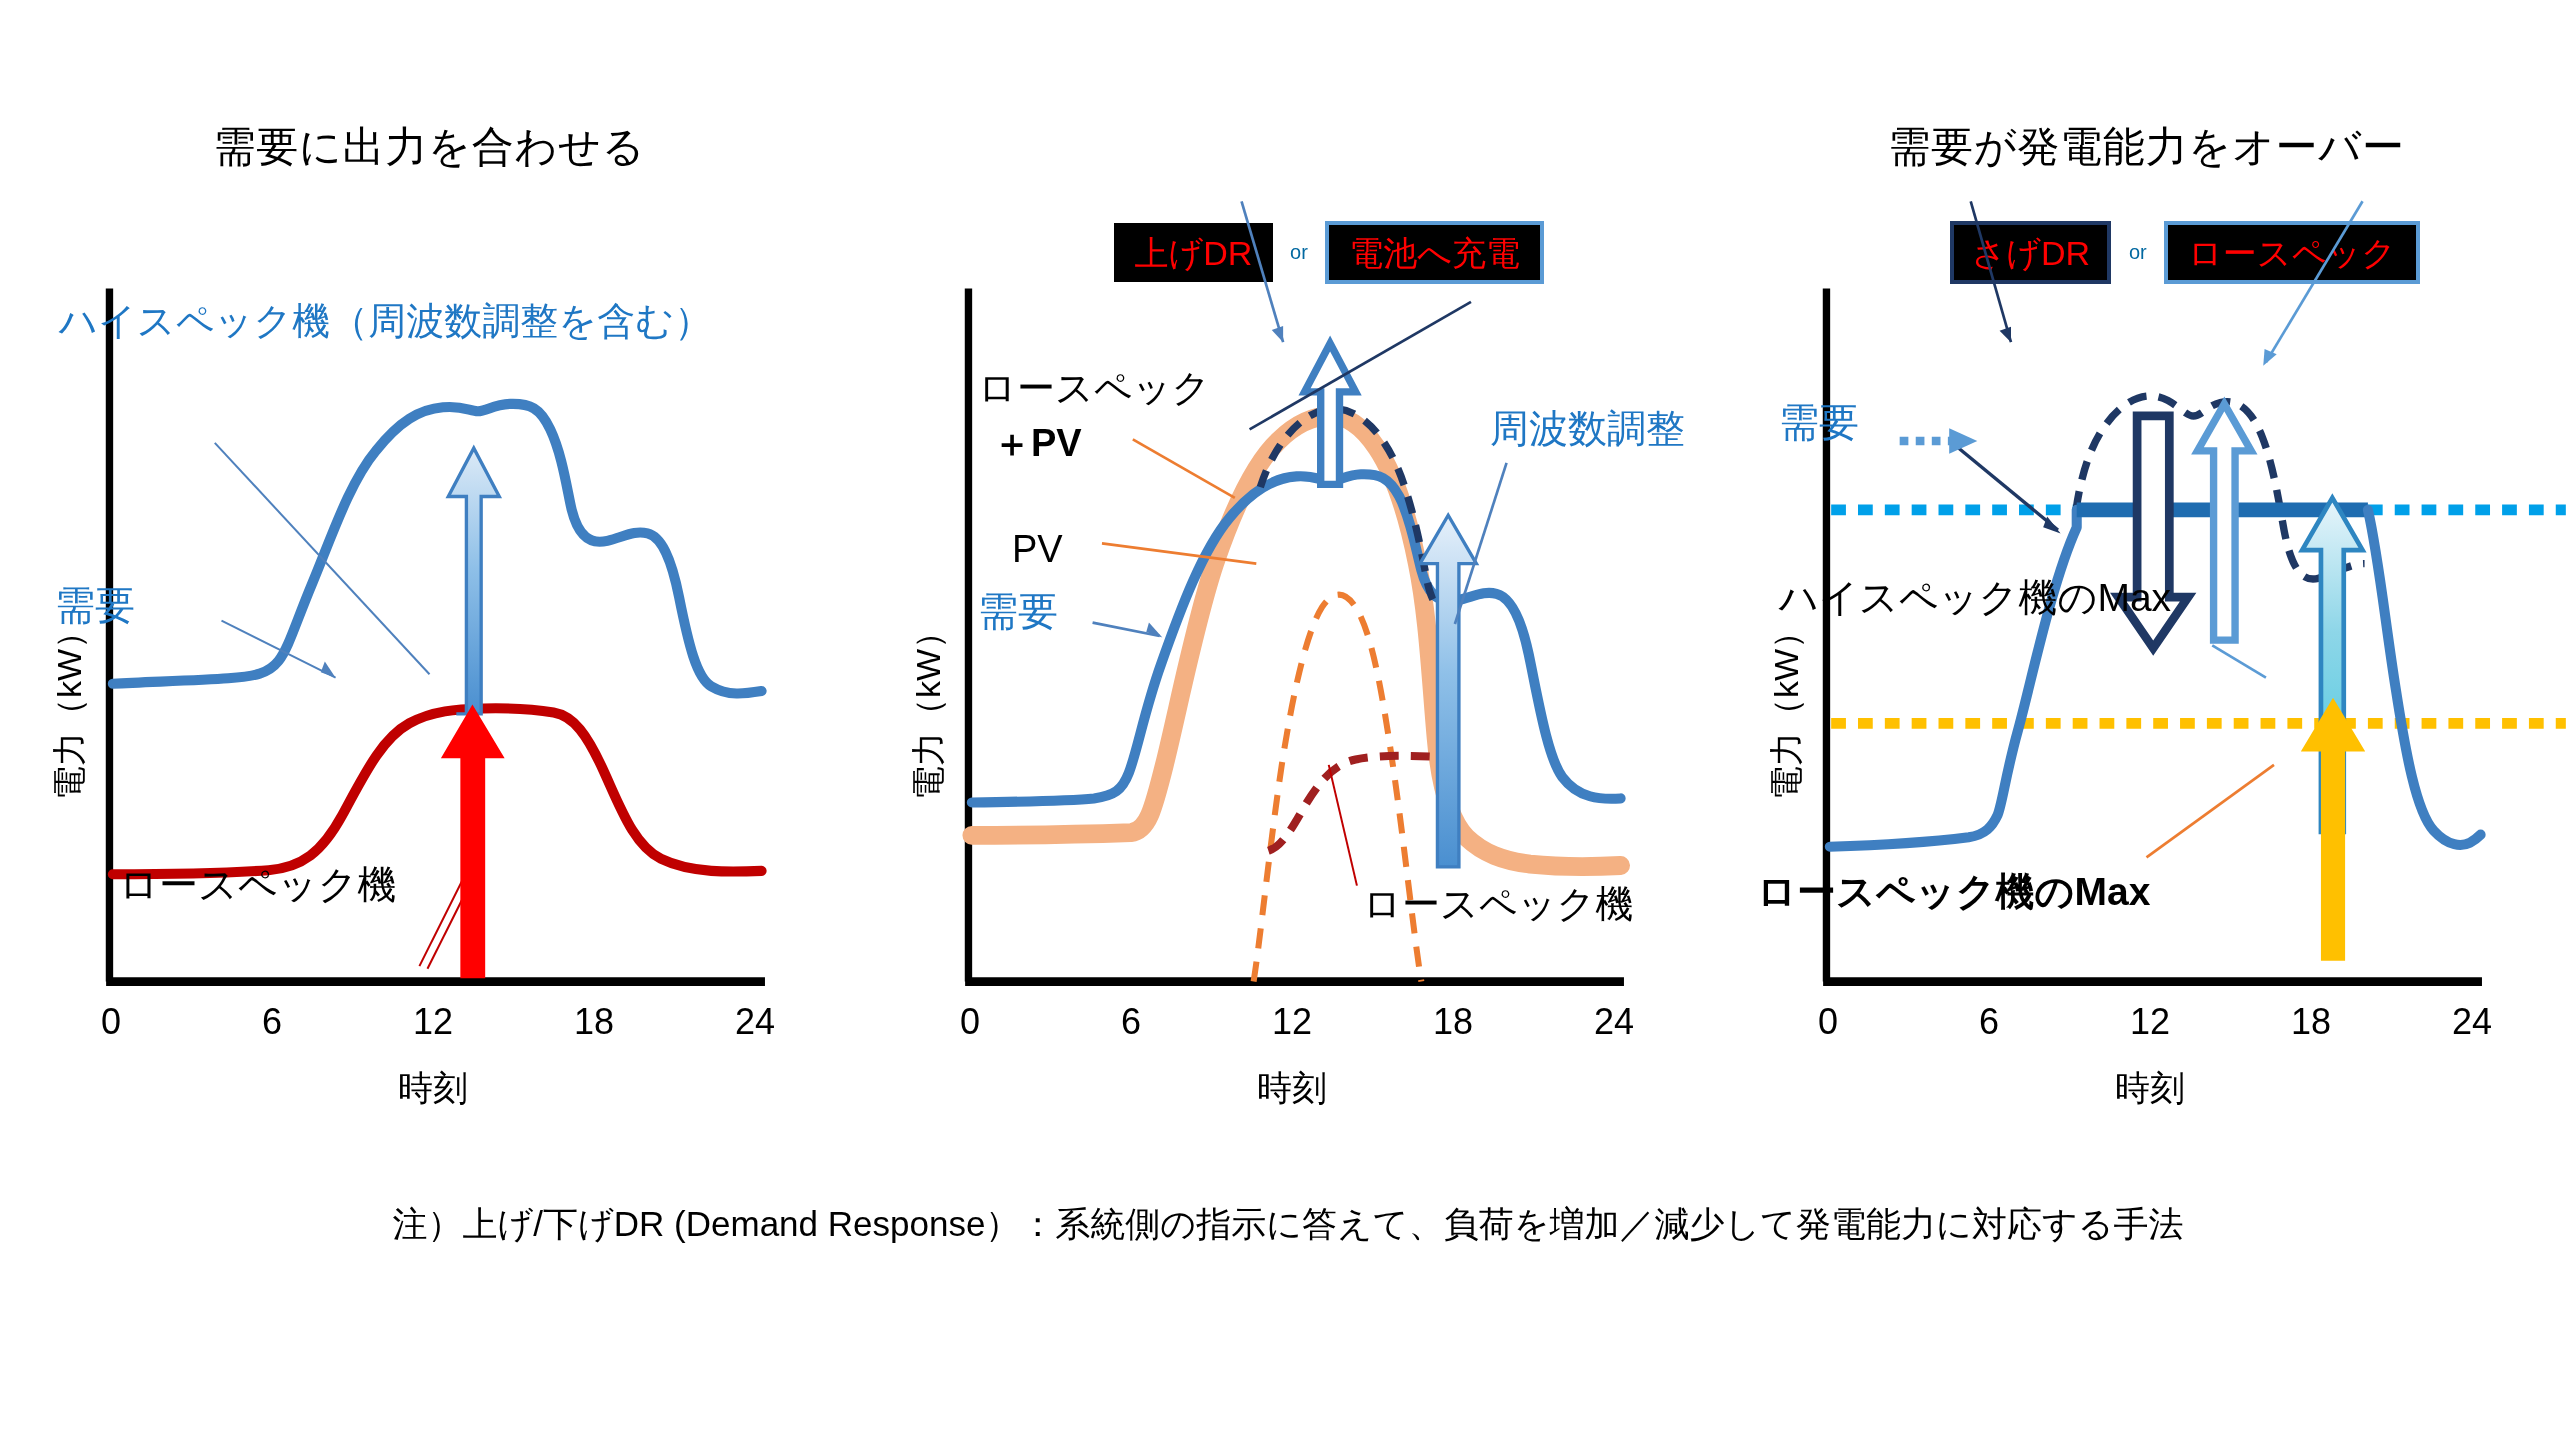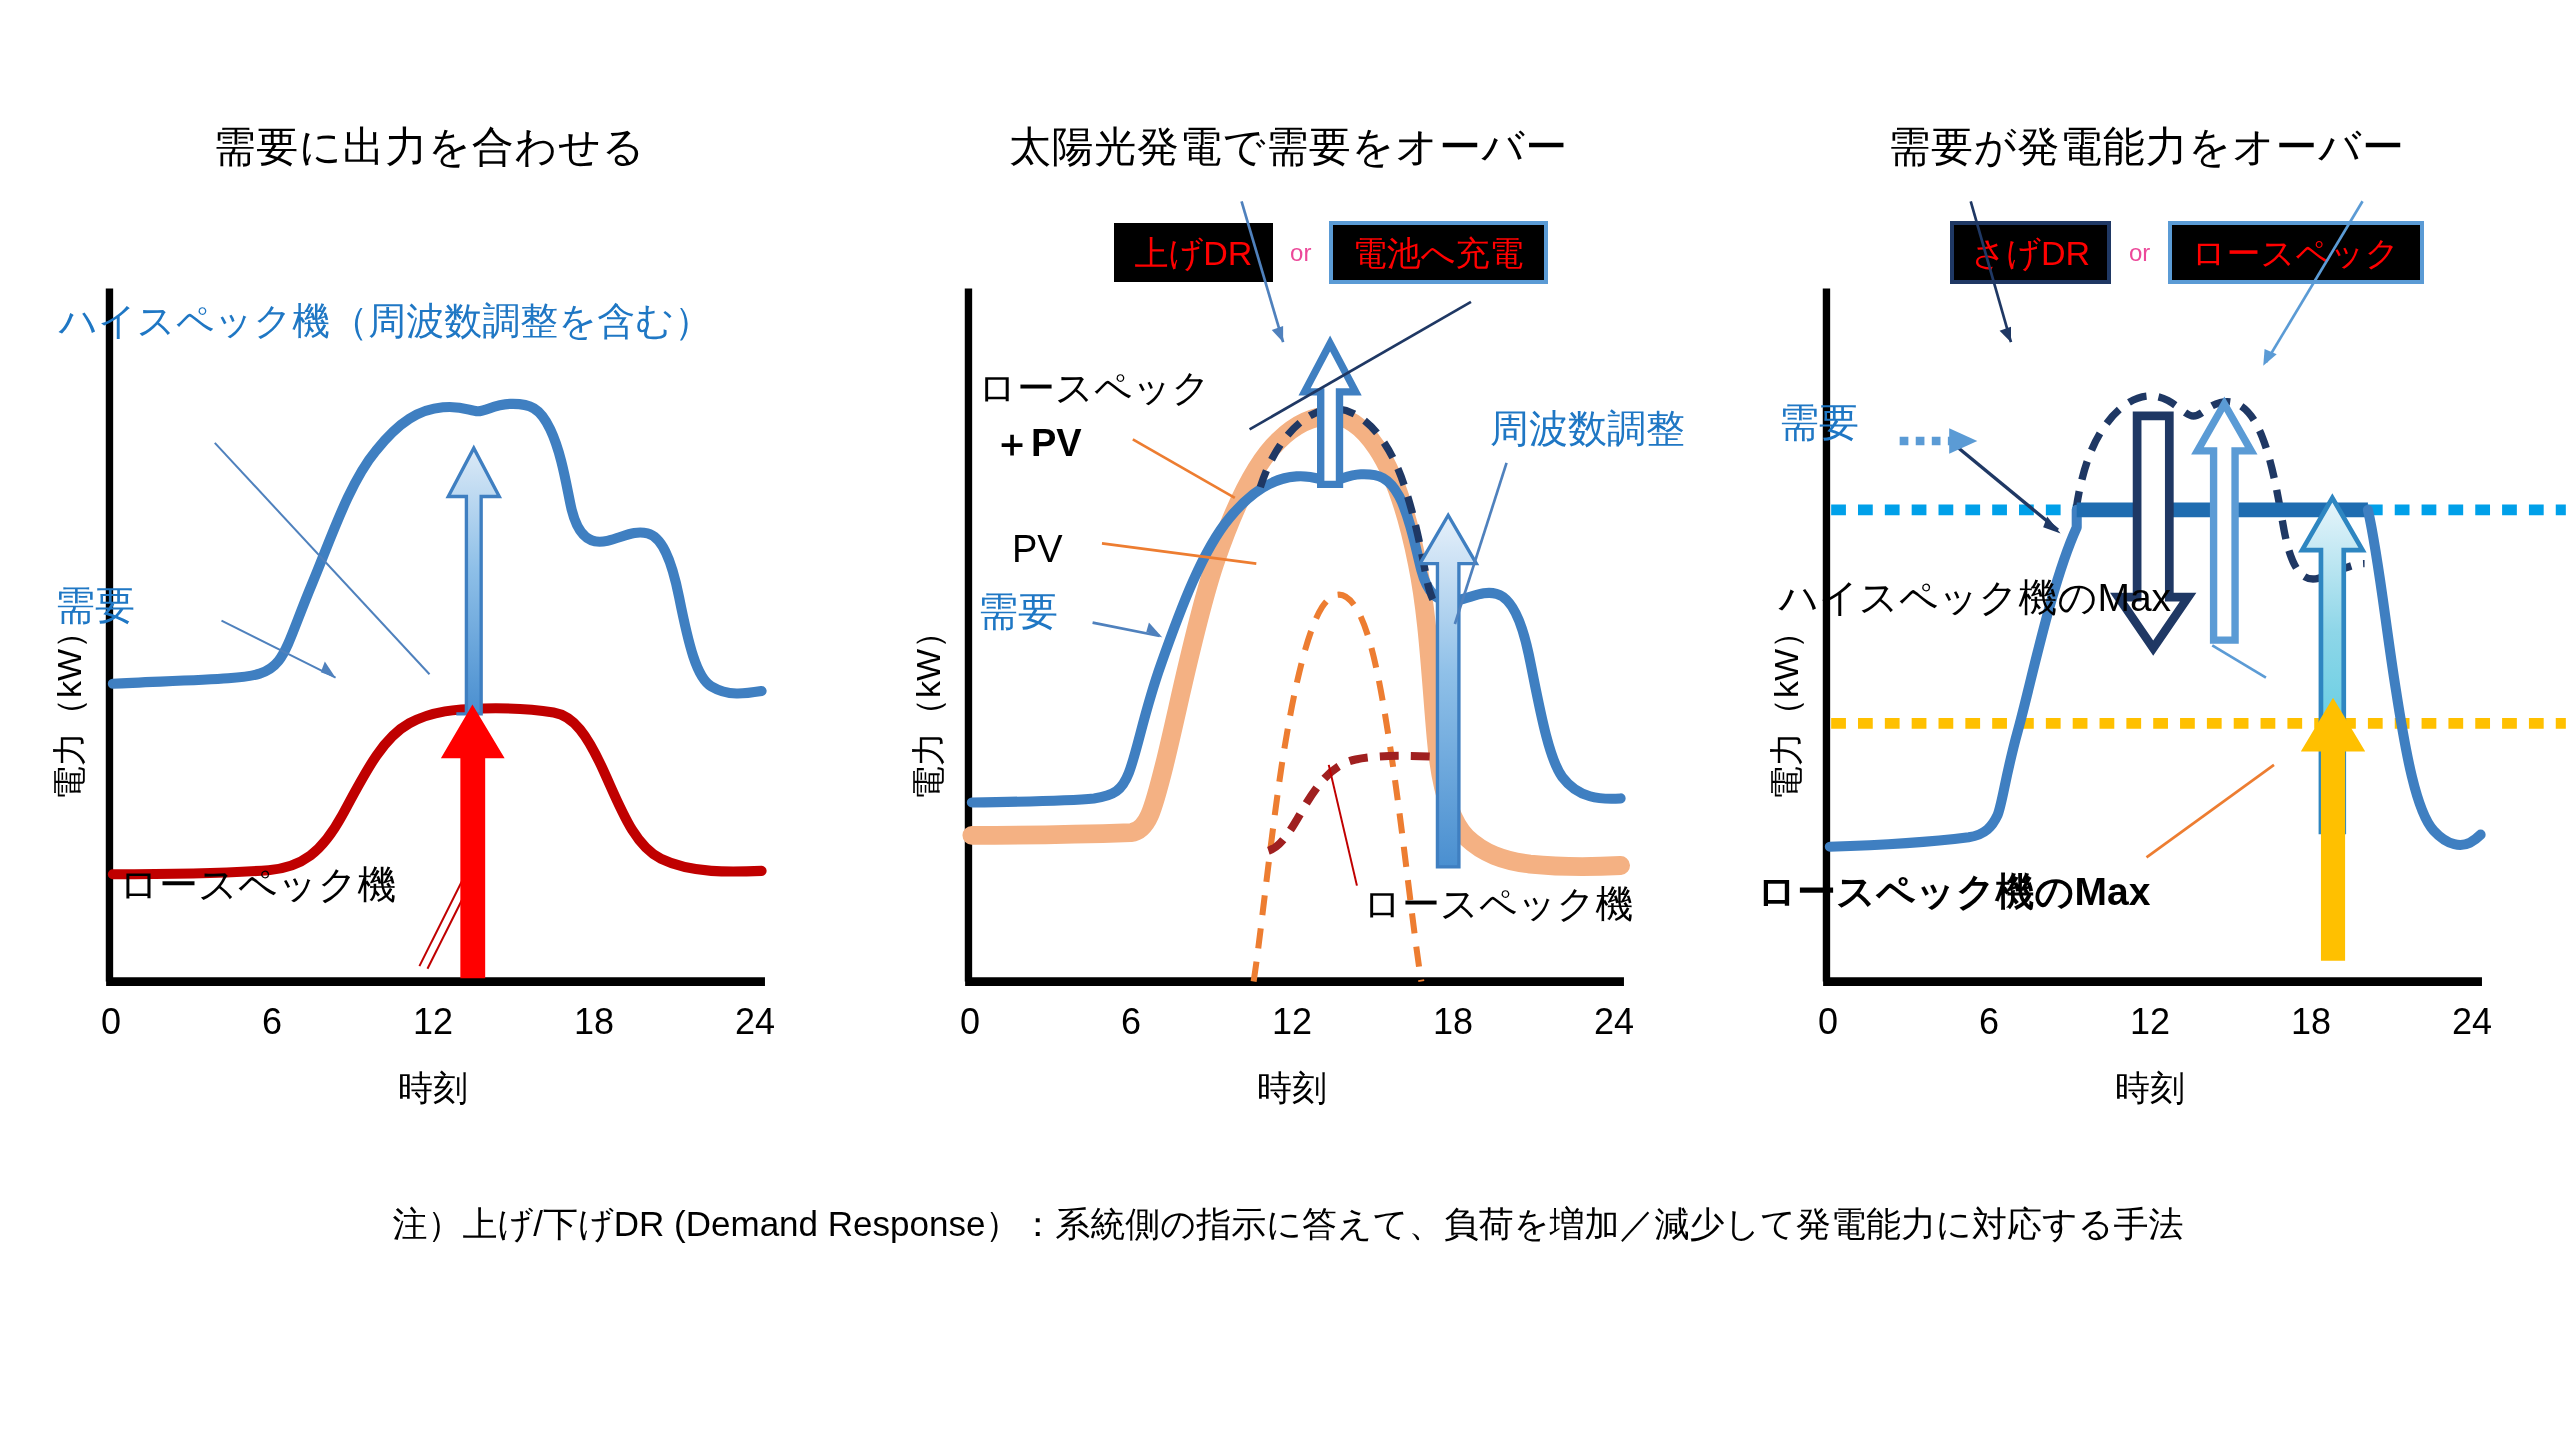--- a/index.html
+++ b/index.html
@@ -16,21 +16,21 @@
   .svg-layer{position:absolute;left:0;top:0;width:859px;height:1154px;}
 
   
   .optionrow{position:absolute;display:flex;align-items:center;gap:17.4px;}
   .optbox{display:flex;align-items:center;justify-content:center;
           background:#000000;box-sizing:border-box;}
   .optbox span{color:#ff0000;font-size:34px;white-space:nowrap;line-height:1;}
   .optbox.dashed{border:3.4px dashed #000000;padding:9.4px 17.4px;}
   .optbox.solid-lt{border:4.7px solid #5b9bd5;padding:10.7px 20px;}
   .optbox.solid-dk{border:4.7px solid #1f3864;padding:10.7px 17.4px;}
-  .or-text{color:#ec4899;font-size:24px;text-align:right;}
+  .or-text{color:#0369a1;font-size:20px;text-align:right;}
 
   
   .anno{position:absolute;white-space:nowrap;line-height:1.08;}
   .anno.blue{color:#1f77c4;}
   .anno.black{color:#000000;}
   .anno.bold{font-weight:bold;}
 
   
   .tick{position:absolute;font-size:36px;text-align:center;transform:translateX(-50%);}
   .xaxis-label{position:absolute;font-size:35px;transform:translateX(-50%);}
@@ -94,21 +94,20 @@
 
   <div class="tick" style="left:111px;top:1001px;">0</div>
   <div class="tick" style="left:272px;top:1001px;">6</div>
   <div class="tick" style="left:433px;top:1001px;">12</div>
   <div class="tick" style="left:594px;top:1001px;">18</div>
   <div class="tick" style="left:755px;top:1001px;">24</div>
   <div class="xaxis-label" style="left:433px;top:1065px;">時刻</div>
 </div>
 
 <div class="panel" id="panel-2">
-  <div class="panel-title">太陽光発電で需要をオーバー</div>
 
   <div class="optionrow" style="left:255px;top:221px;">
     <div class="optbox dashed">
       <span>上げDR</span>
     </div>
     <div class="or-text">or</div>
     <div class="optbox solid-lt">
       <span>電池へ充電</span>
     </div>
   </div>

